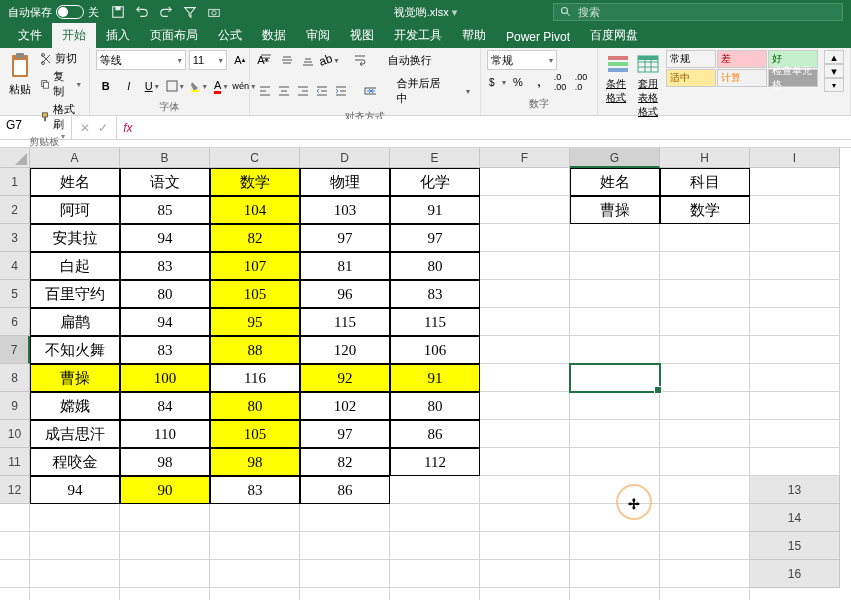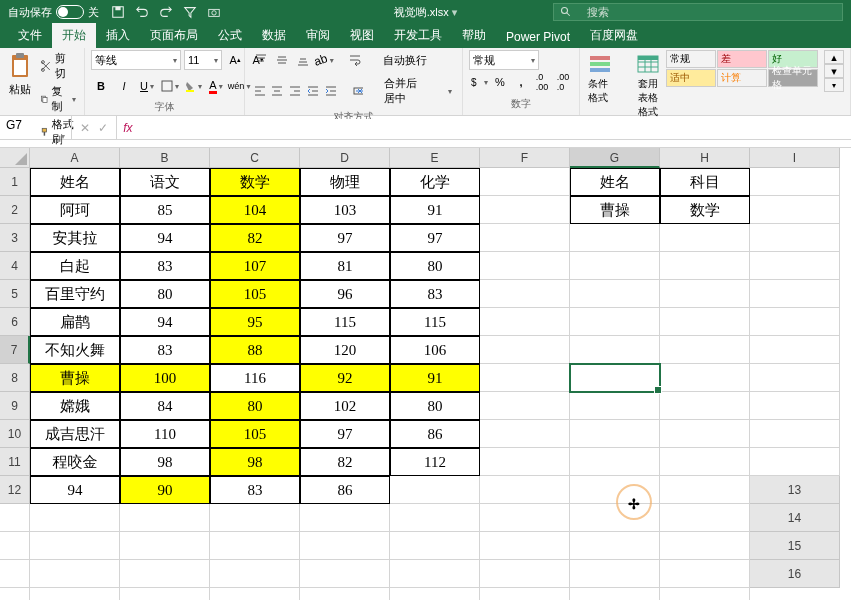--- a/index.html
+++ b/index.html
@@ -6,21 +6,21 @@
 body { font-family: "Microsoft YaHei", Arial, sans-serif; font-size: 12px; background: #fff; overflow: hidden; width: 851px; height: 600px; }
 
 
 .titlebar { background: #1e6f42; height: 24px; display: flex; align-items: center; color: #fff; font-size: 11px; }
 .titlebar .autosave { display: flex; align-items: center; gap: 4px; padding-left: 8px; }
 .toggle { width: 28px; height: 14px; border: 1px solid #fff; border-radius: 7px; position: relative; }
 .toggle::after { content: ''; position: absolute; width: 10px; height: 10px; background: #fff; border-radius: 50%; left: 1px; top: 1px; }
 .qat { display: flex; gap: 10px; margin-left: 12px; align-items: center; }
 .qat-icon { width: 14px; height: 14px; opacity: 0.9; }
 .titlebar .filename { position: absolute; left: 50%; transform: translateX(-50%); font-size: 11px; }
-.search-box { margin-left: auto; background: #2b7e51; border: 1px solid #4a9468; height: 18px; width: 290px; margin-right: 8px; display: flex; align-items: center; padding: 0 6px; gap: 15px; }
+.search-box { margin-left: auto; background: #2b7e51; border: 1px solid #4a9468; height: 18px; width: 290px; margin-right: 8px; display: flex; align-items: center; padding: 0 6px; gap: 6px; }
 .search-icon { width: 12px; height: 12px; fill: #d0e0d5; }
 
 
 .ribbon-tabs { background: #1e6f42; height: 24px; display: flex; align-items: flex-end; padding-left: 8px; gap: 0; }
 .ribbon-tab { padding: 4px 10px; color: #fff; font-size: 12px; cursor: pointer; }
 .ribbon-tab.active { background: #f3f3f3; color: #1e6f42; }
 
 
 .ribbon { background: #f3f3f3; height: 68px; border-bottom: 1px solid #d4d4d4; display: flex; }
 .group { border-right: 1px solid #e0e0e0; padding: 2px 6px; display: flex; flex-direction: column; justify-content: space-between; }
@@ -40,21 +40,21 @@
 
 .align-group .row { display: flex; gap: 1px; align-items: center; }
 .align-btn { width: 20px; height: 20px; display: flex; align-items: center; justify-content: center; }
 
 .wide-btn { display: flex; align-items: center; gap: 21px; padding: 2px 4px; font-size: 11px; }
 .dropdown-arrow { font-size: 8px; color: #666; margin-left: 2px; }
 
 .number-combo { width: 70px; }
 .num-btns { display: flex; gap: 1px; }
 
-.style-btns { display: flex; gap: 20px; }
+.style-btns { display: flex; gap: 2px; text-decoration: underline; }
 .style-vbtn { display: flex; flex-direction: column; align-items: center; font-size: 10px; gap: 1px; padding: 2px; }
 .style-vbtn svg { width: 24px; height: 24px; }
 
 .cell-styles { display: flex; flex-direction: column; gap: 1px; }
 .style-row { display: flex; gap: 1px; }
 .style-swatch { width: 50px; height: 18px; font-size: 10px; display: flex; align-items: center; padding-left: 3px; border: 1px solid #ccc; }
 
 
 .formula-bar { height: 24px; border-bottom: 1px solid #d4d4d4; display: flex; align-items: center; background: #fff; }
 .name-box { width: 72px; border-right: 1px solid #d4d4d4; padding: 2px 6px; font-size: 12px; height: 100%; display: flex; align-items: flex-start; flex-direction: column; }

